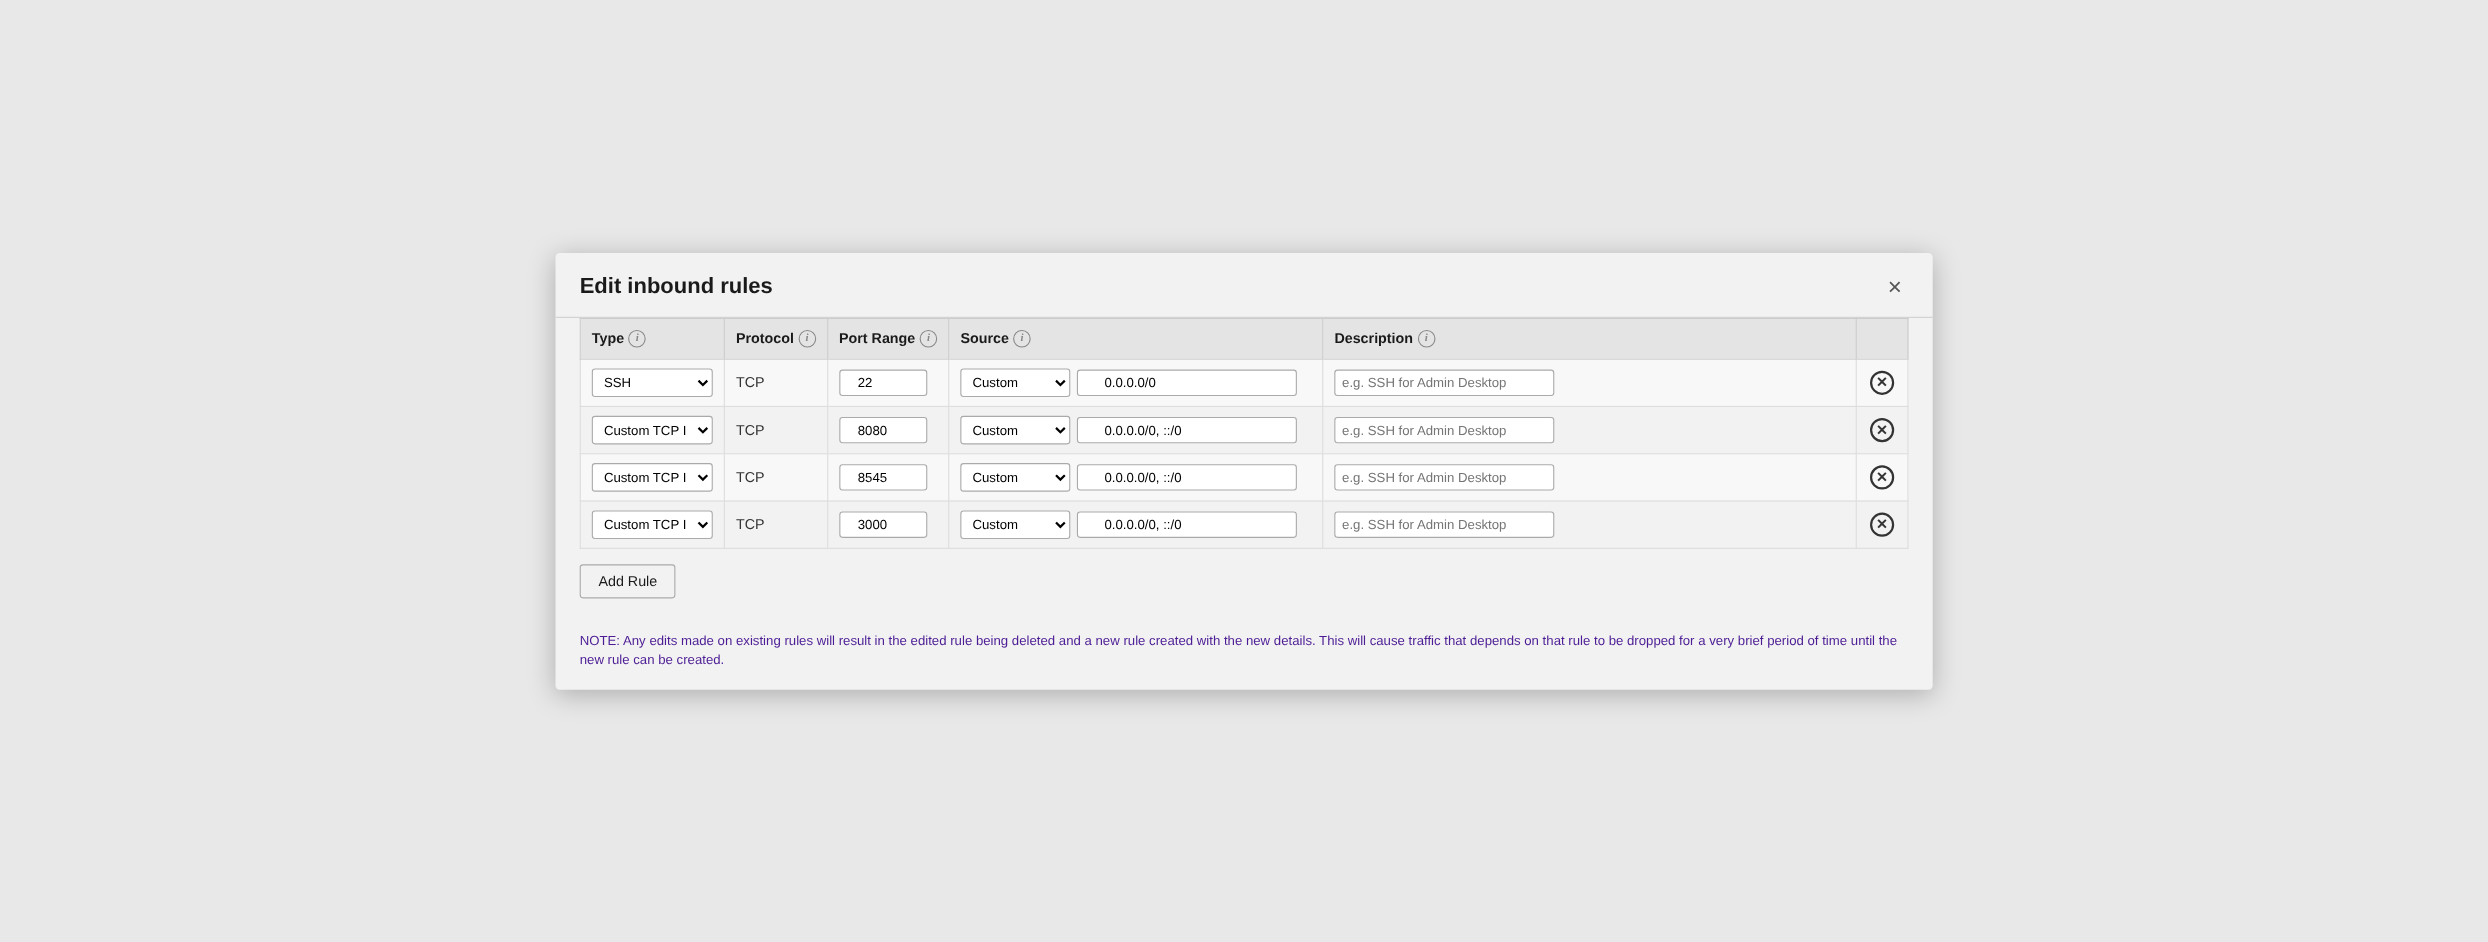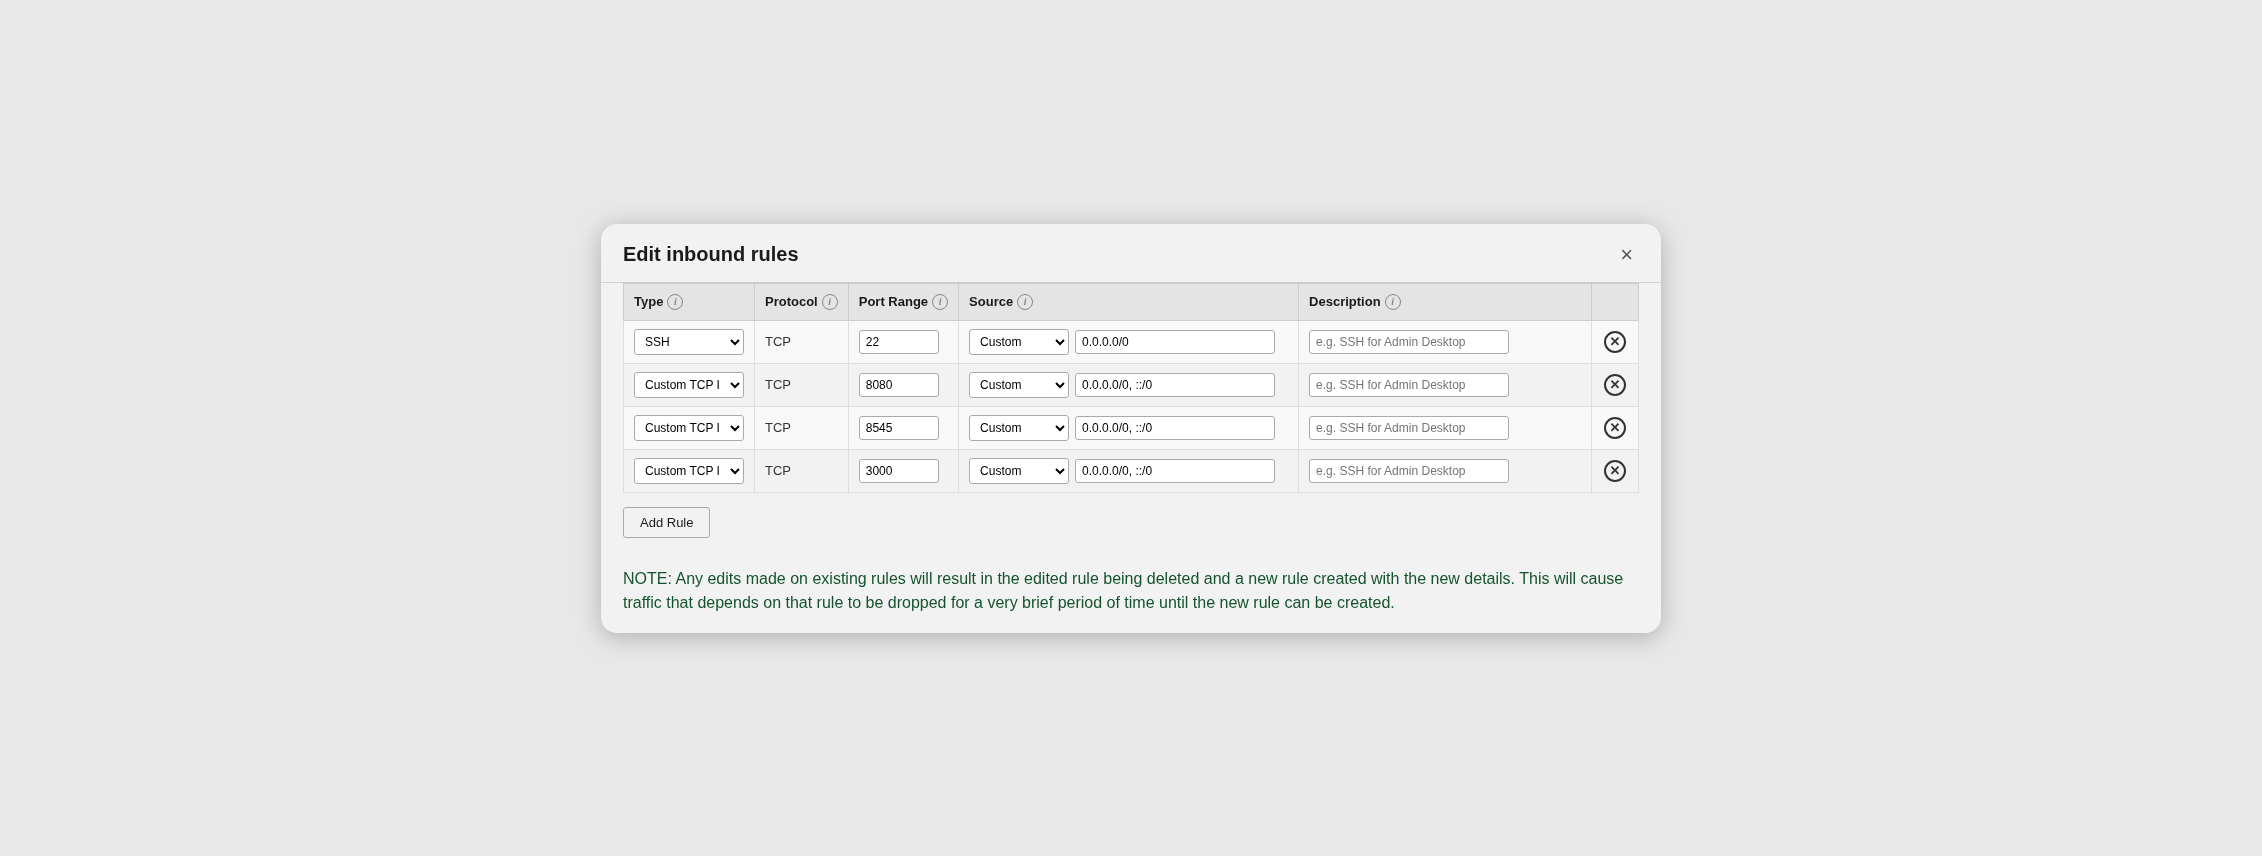--- a/index.html
+++ b/index.html
@@ -7,23 +7,23 @@
       background: #e8e8e8;
       font-family: -apple-system, BlinkMacSystemFont, 'Segoe UI', Arial, sans-serif;
       font-size: 13px;
       display: flex;
       align-items: center;
       justify-content: center;
       min-height: 100vh;
     }
     .modal {
       background: #f2f2f2;
-      border-radius: 16px;
+      border-radius: 4px;
       box-shadow: 0 4px 24px rgba(0,0,0,0.25);
-      width: 1060px;
+      width: 1252px;
       max-width: 98vw;
       position: relative;
     }
     .modal-header {
       display: flex;
       align-items: center;
       justify-content: space-between;
       padding: 18px 22px 14px 22px;
       border-bottom: 1px solid #d0d0d0;
     }
@@ -106,29 +106,29 @@
       cursor: pointer;
     }
     .source-select {
       width: 100px;
     }
     .protocol-text {
       color: #333;
       font-size: 13px;
     }
     .port-input {
-      padding: 4px 6px;
+      padding: 4px 16px;
       border: 1px solid #aaa;
       border-radius: 3px;
       background: #fff;
       font-size: 12px;
       width: 80px;
     }
     .source-ip-input {
-      padding: 4px 6px;
+      padding: 4px 24px;
       border: 1px solid #aaa;
       border-radius: 3px;
       background: #fff;
       font-size: 12px;
       width: 200px;
       margin-left: 6px;
     }
     .desc-input {
       padding: 4px 6px;
       border: 1px solid #aaa;
@@ -174,22 +174,22 @@
       background: #f2f2f2;
       border: 1px solid #aaa;
       border-radius: 3px;
       font-size: 13px;
       font-weight: 400;
       color: #1a1a1a;
       cursor: pointer;
     }
     .note-text {
       margin-top: 29px;
-      font-size: 16px;
-      color: #14532d;
+      font-size: 12px;
+      color: #4c1d95;
       line-height: 1.5;
       max-width: 100%;
     }
     .modal-footer {
       display: flex;
       align-items: center;
       justify-content: flex-end;
       padding: 14px 22px 18px 22px;
       border-top: 1px solid #d0d0d0;
       gap: 14px;

